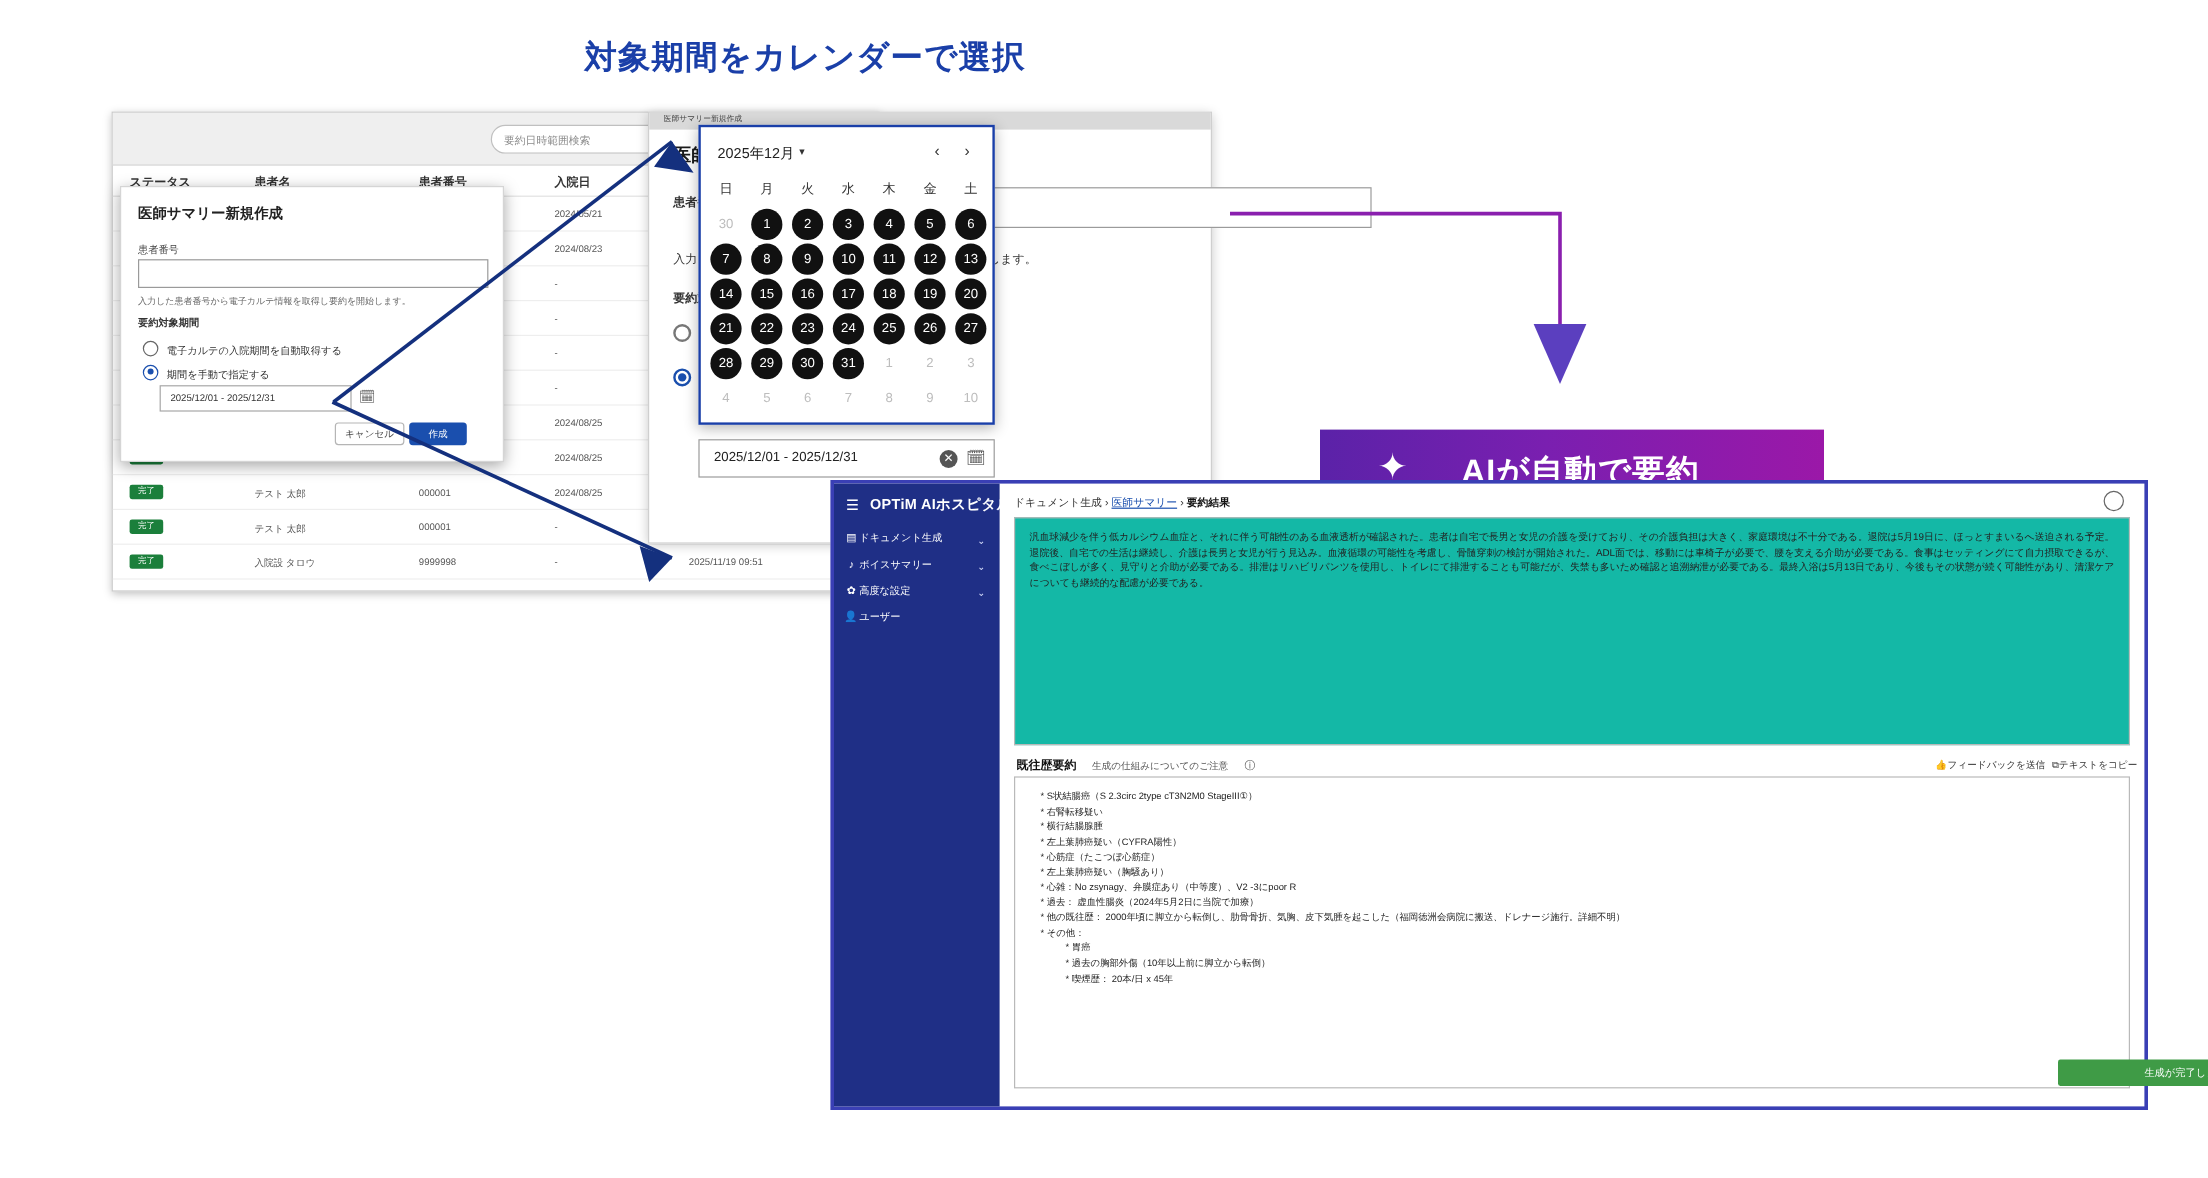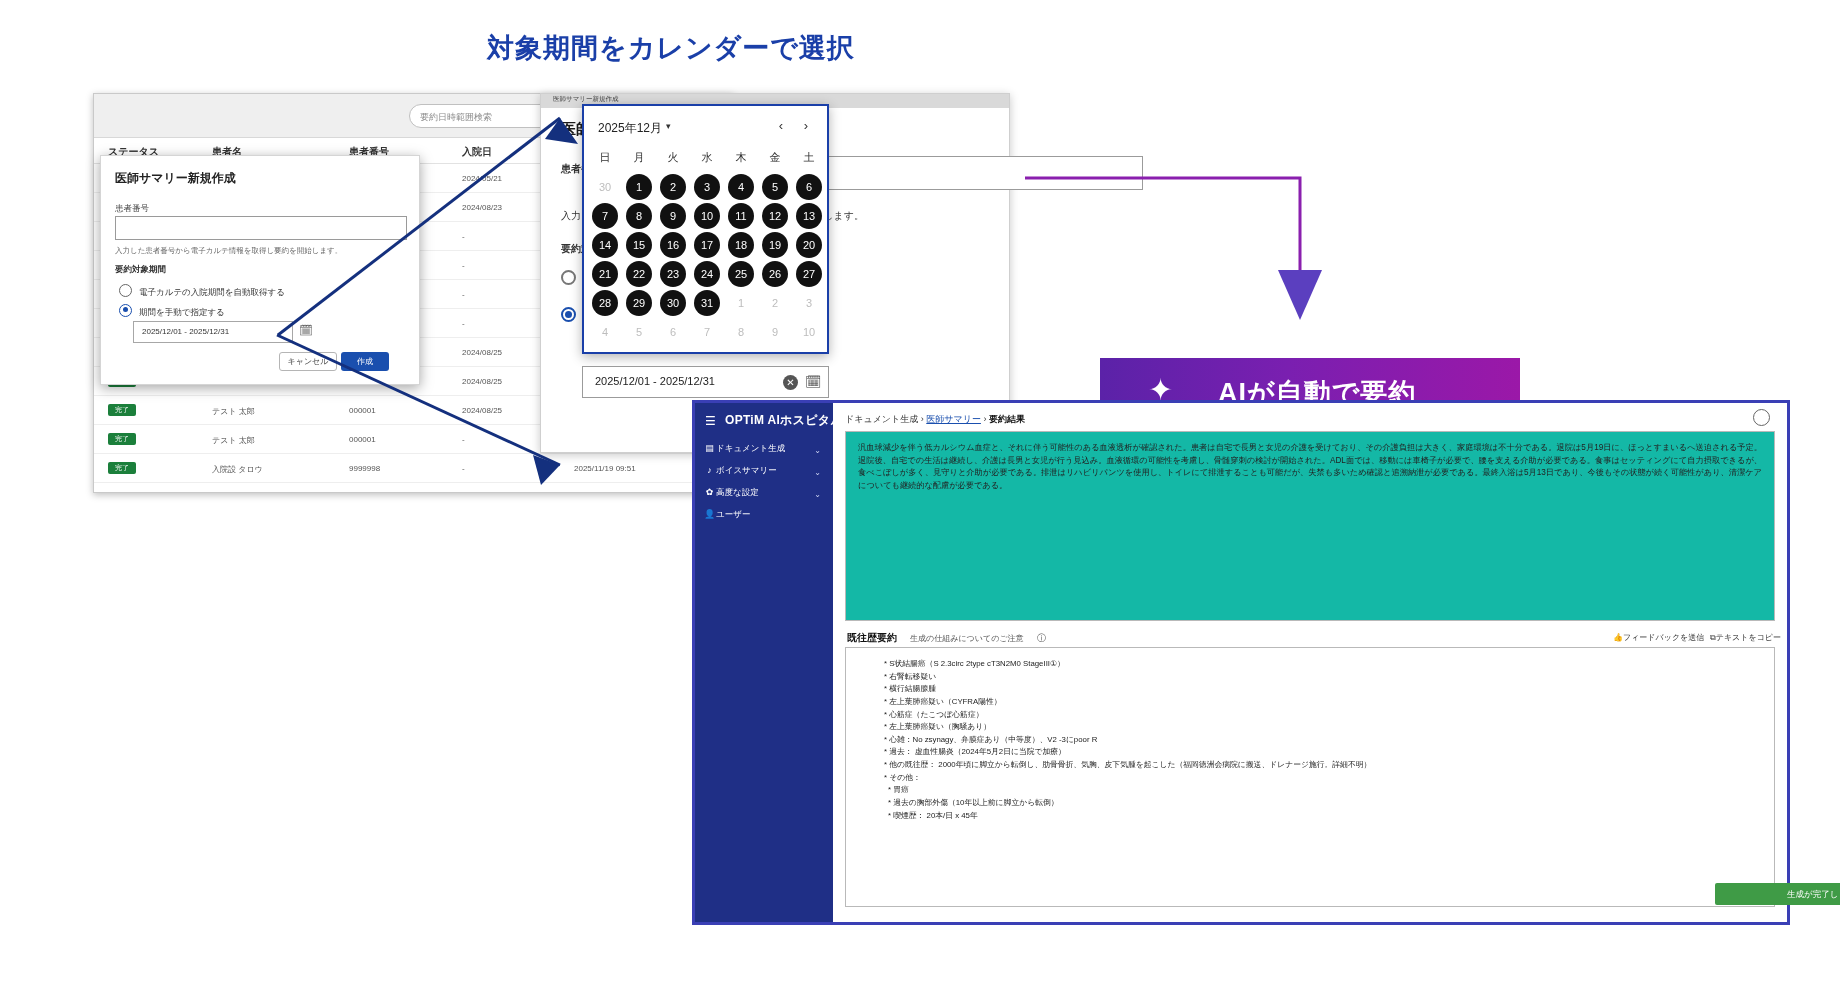--- a/index.html
+++ b/index.html
@@ -141,21 +141,21 @@
   }
   #hist-title{left:152px;top:228px;font-size:10px;font-weight:bold;color:#111;}
   #hist-note{left:215px;top:230px;font-size:8px;color:#555;}
   #hist-info{left:342px;top:229px;font-size:9px;color:#555;}
   #fb-send{left:918px;top:229px;font-size:8px;color:#333;font-family:Liberation Mono, monospace;}
   #txt-copy{left:1015px;top:229px;font-size:8px;color:#333;}
   #hist-box{
     left:150px;top:244px;width:930px;height:260px;border:1px solid #b9b9b9;background:#fff;
     padding:10px 14px;font-size:7.8px;line-height:1.62;color:#222;overflow:hidden;
   }
-  #hist-box .b1{margin-left:24px;}
+  #hist-box .b1{margin-left:7px;}
   #hist-box .b2{margin-left:28px;}
   #toast{
     left:1020px;top:480px;width:230px;height:22px;background:#3f9b46;color:#fff;
     font-size:8.5px;text-align:center;line-height:22px;border-radius:2px;
   }
 </style>
 </head>
 <body>
 
 <div class="abs" id="list-window">

